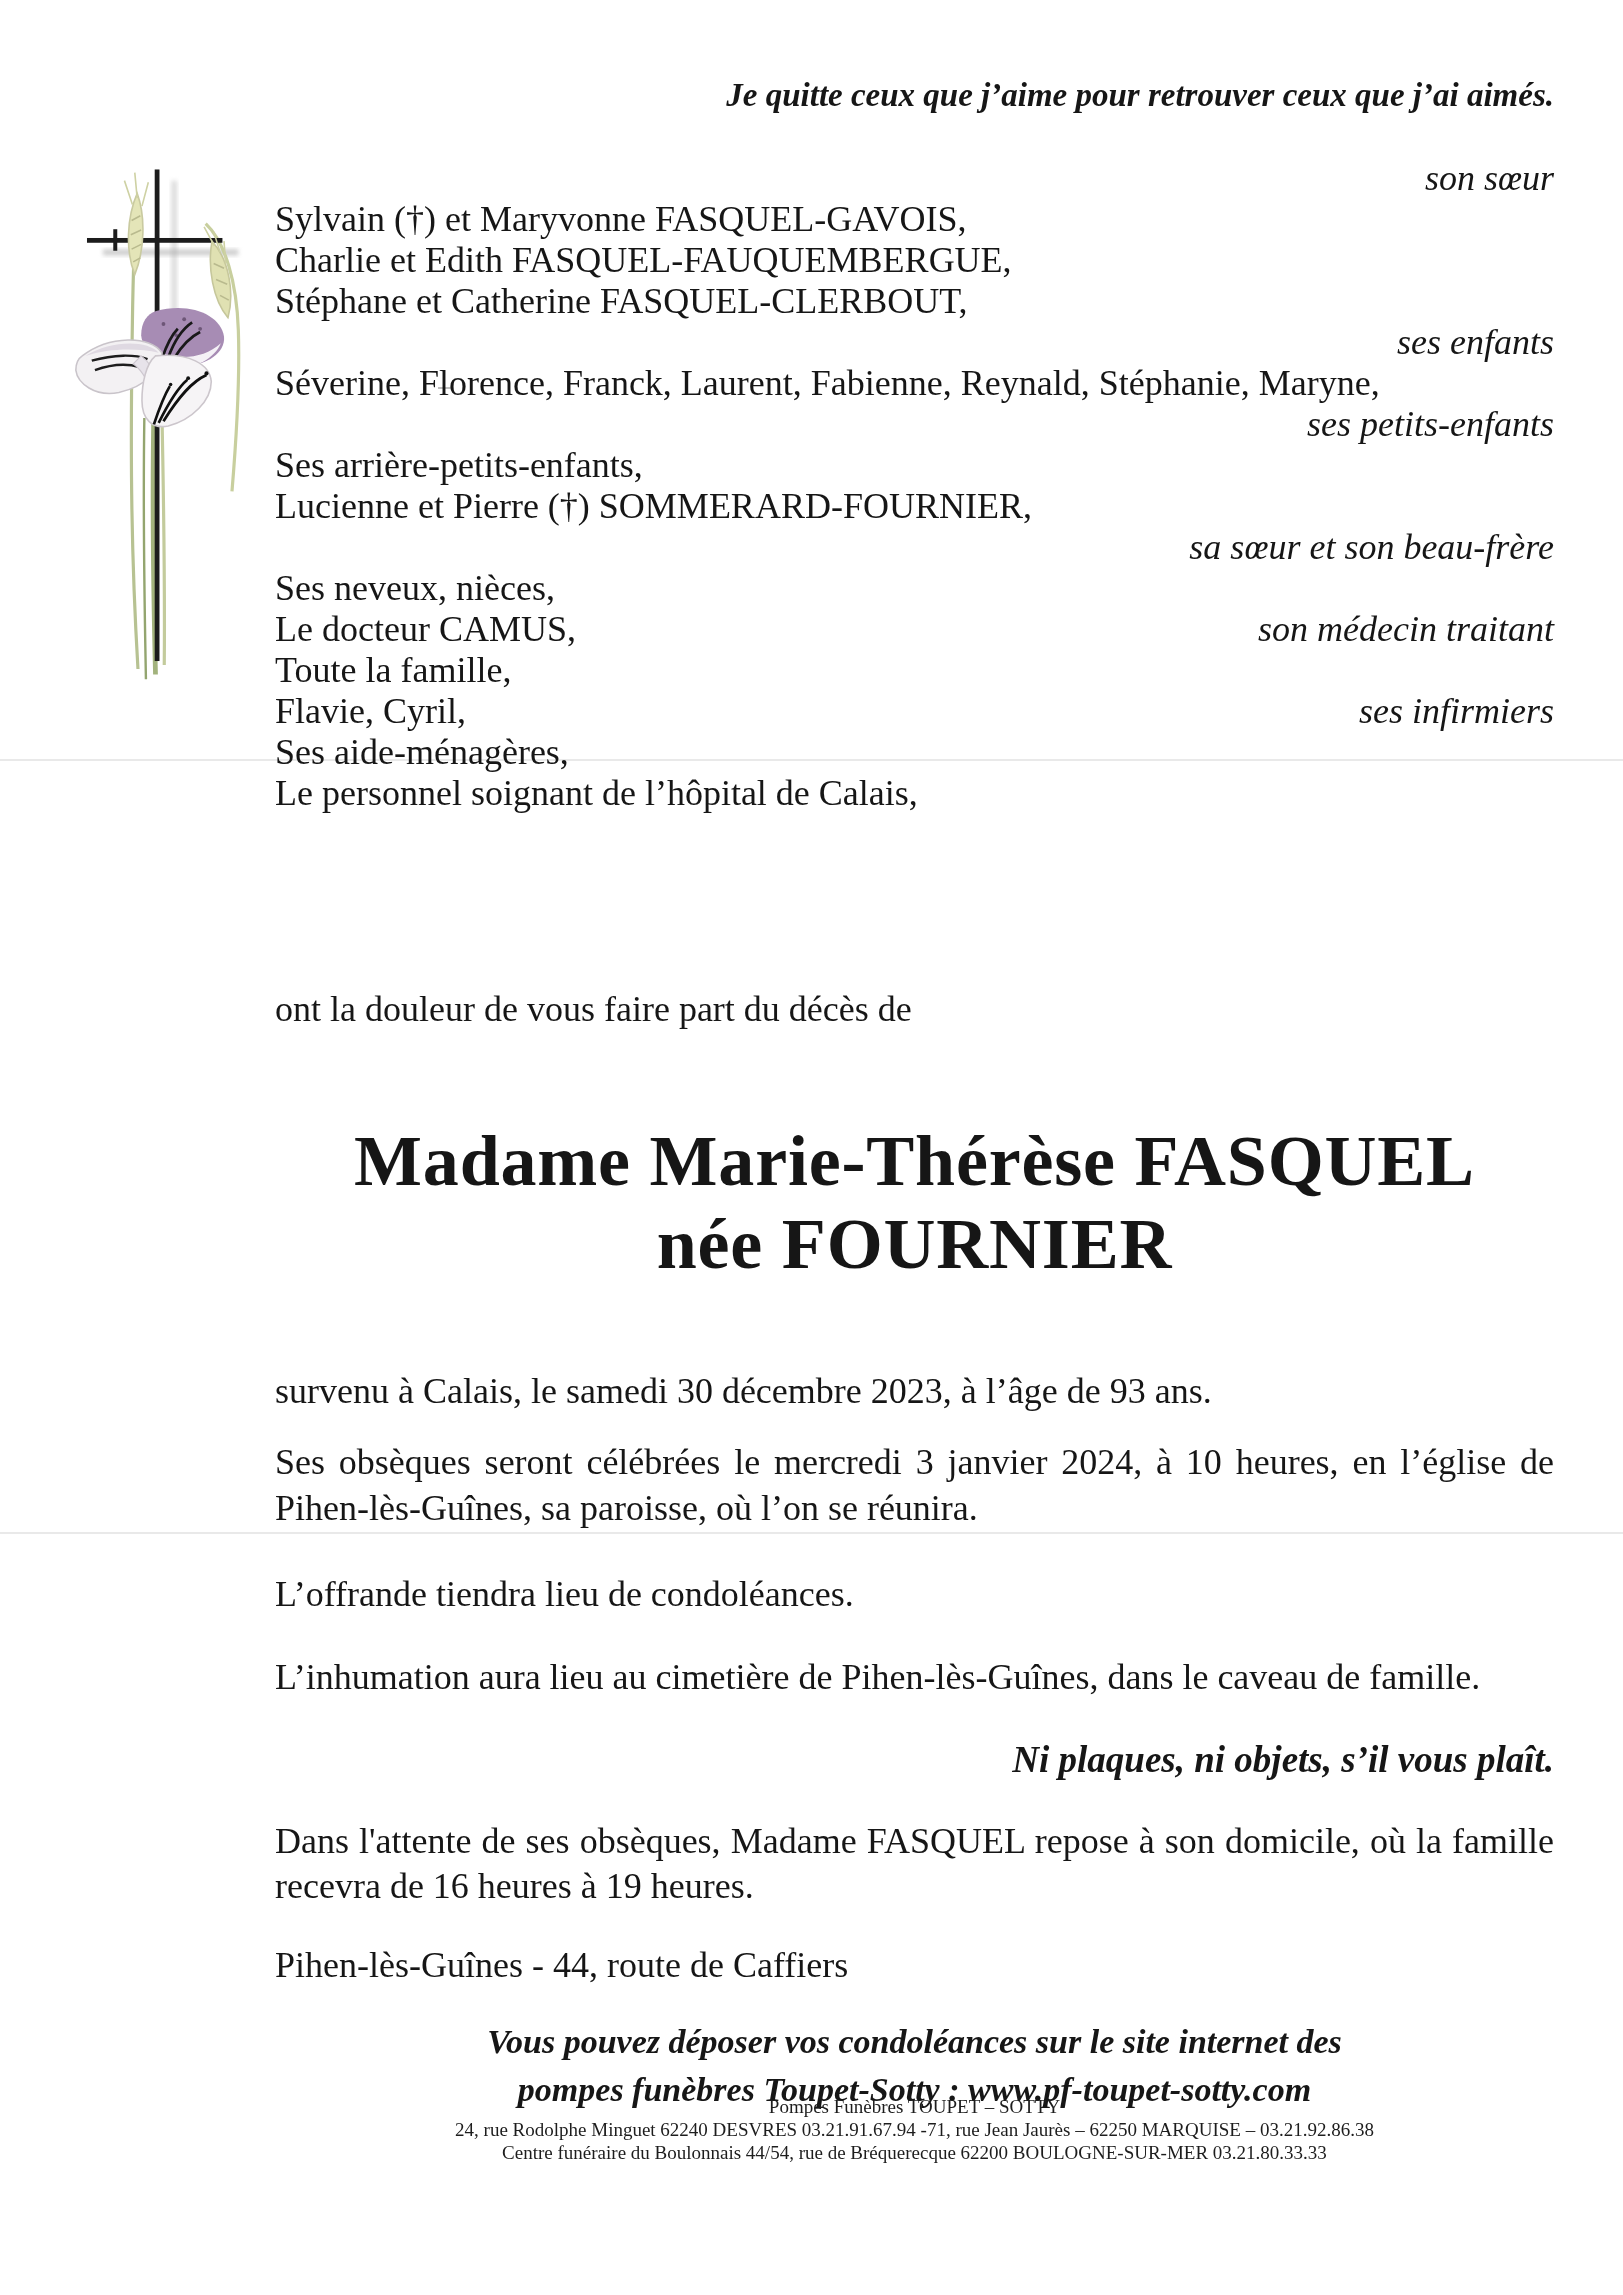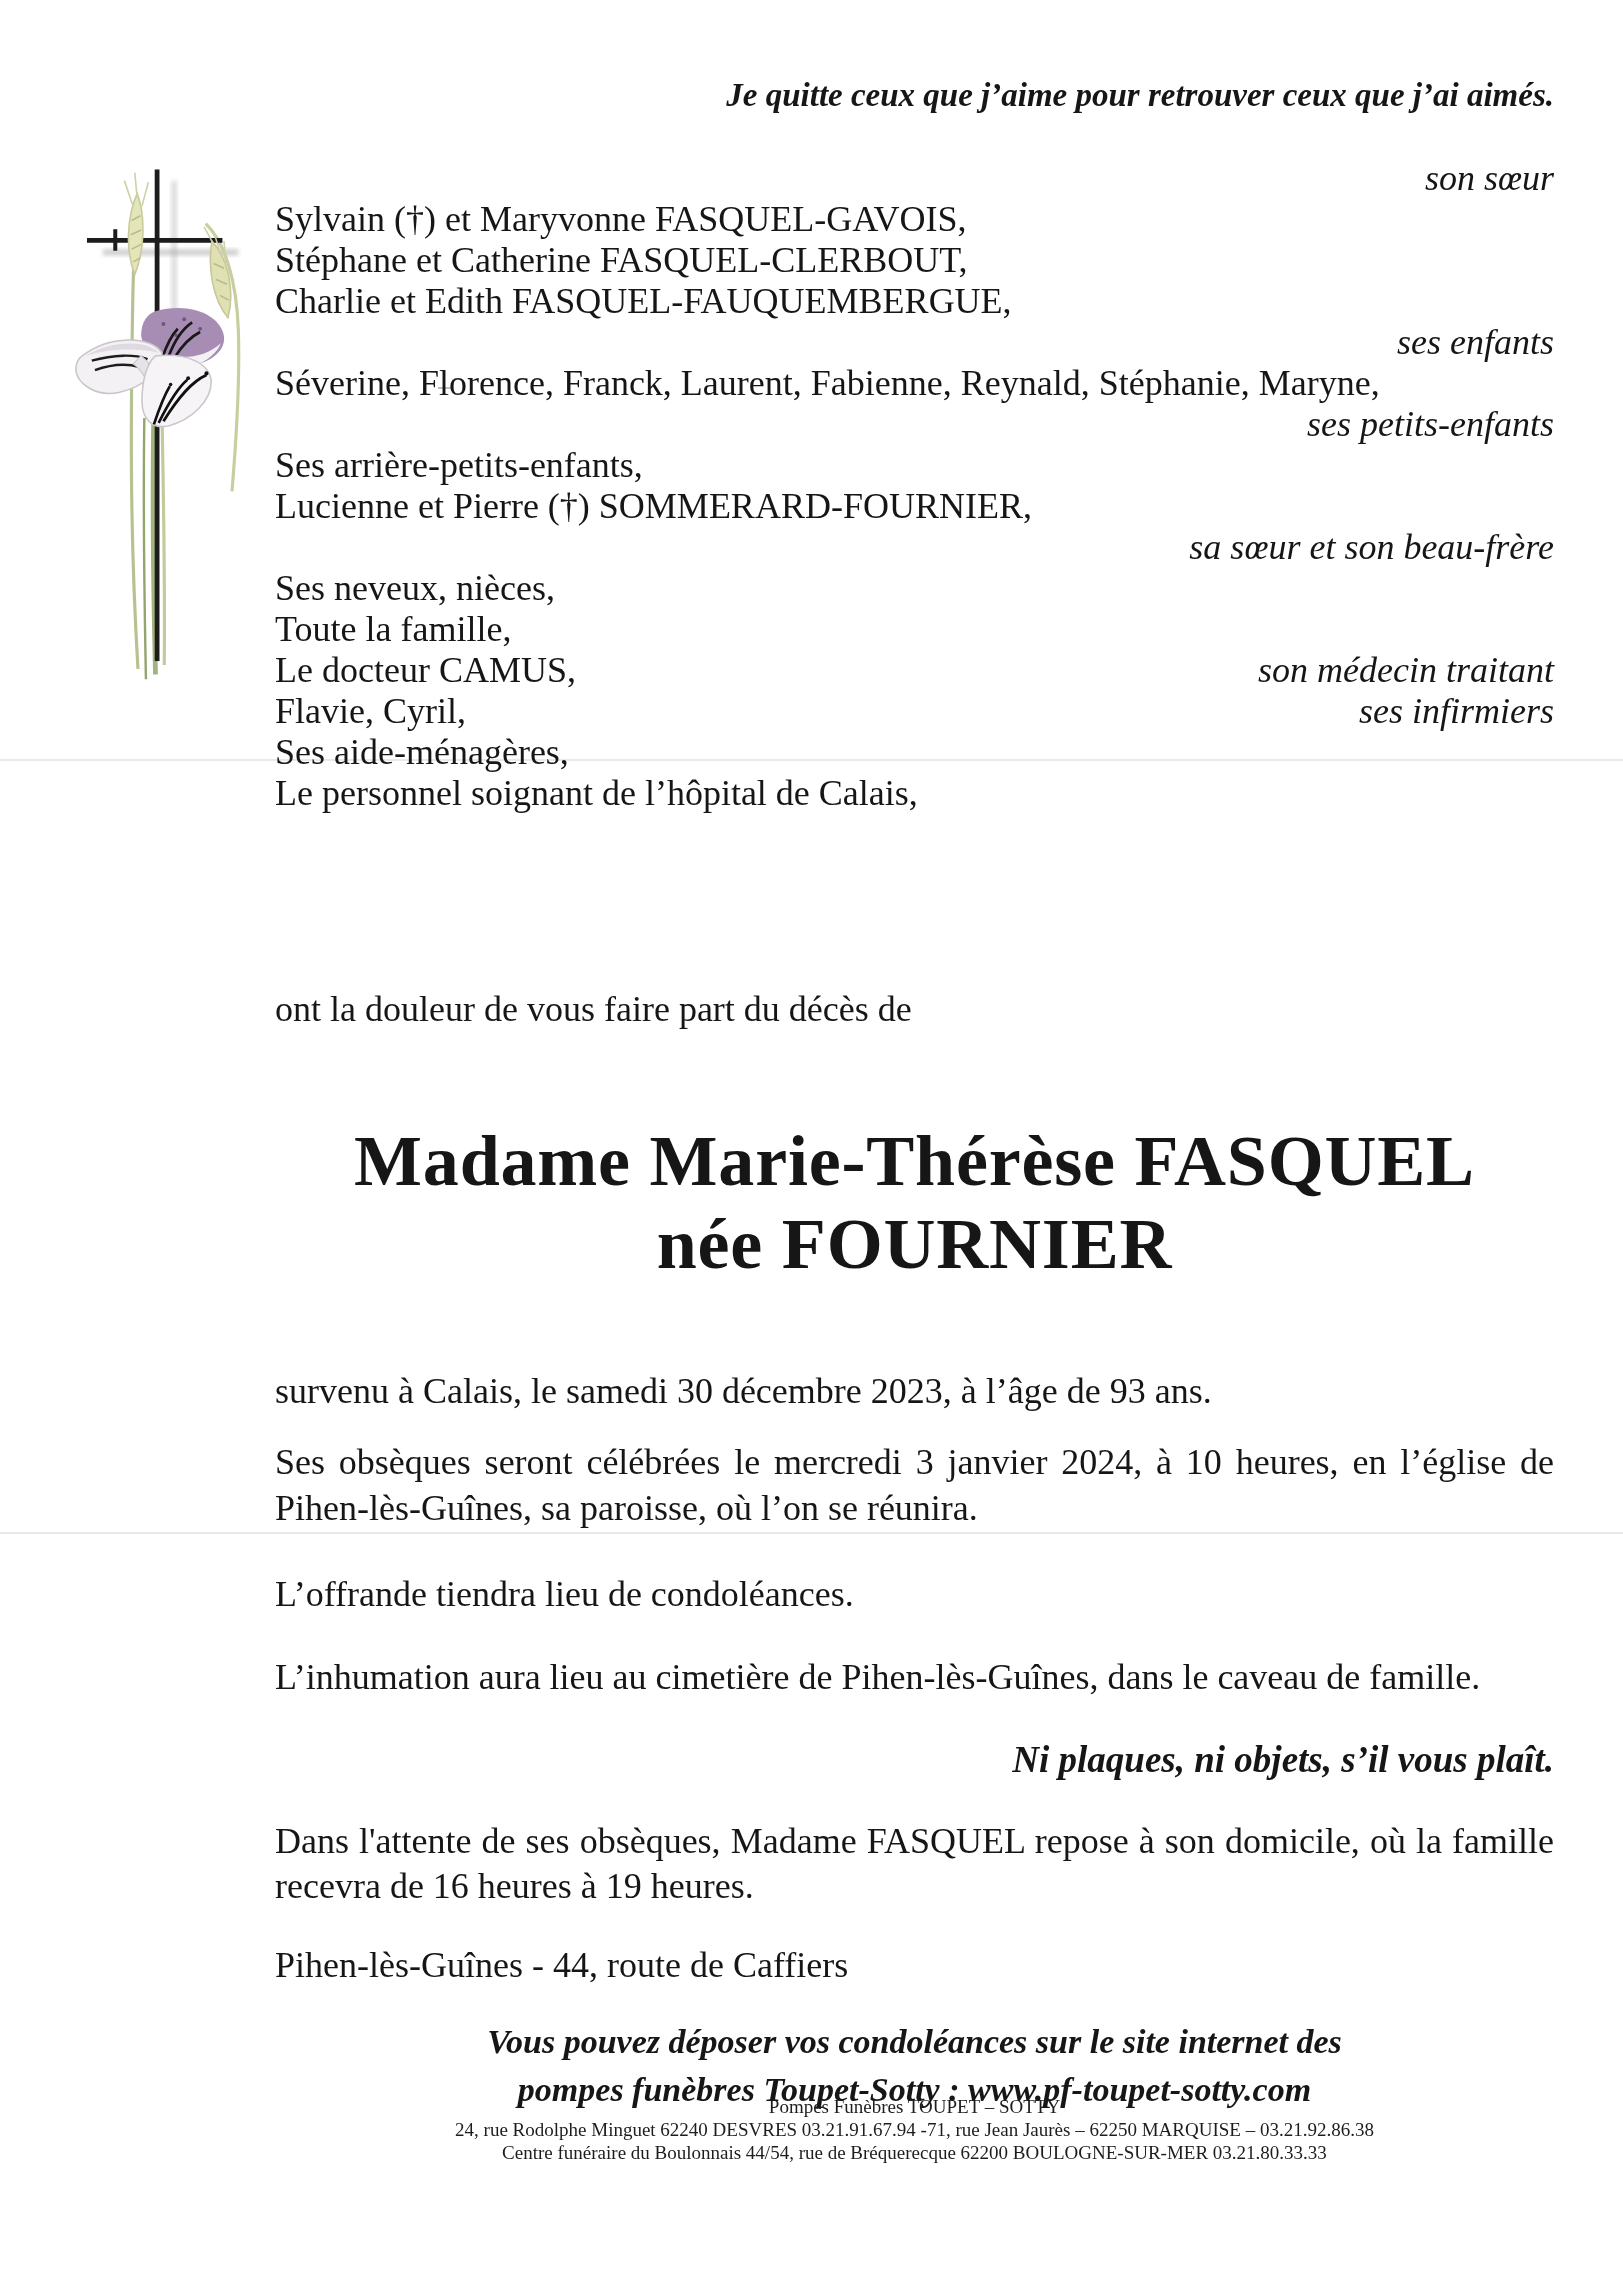--- a/index.html
+++ b/index.html
@@ -101,28 +101,28 @@
 <div class="abs col body-text" style="top:156px;">
   <div class="fam-row">
       <span class="fam-left"></span>
       <span class="fam-right">son sœur</span>
     </div>
   <div class="fam-row">
       <span class="fam-left">Sylvain (†) et Maryvonne FASQUEL-GAVOIS,</span>
       <span class="fam-right"></span>
     </div>
   <div class="fam-row">
+      <span class="fam-left">Charlie et Edith FASQUEL-FAUQUEMBERGUE,</span>
+      <span class="fam-right"></span>
+    </div>
+  <div class="fam-row">
       <span class="fam-left">Stéphane et Catherine FASQUEL-CLERBOUT,</span>
       <span class="fam-right"></span>
     </div>
   <div class="fam-row">
-      <span class="fam-left">Charlie et Edith FASQUEL-FAUQUEMBERGUE,</span>
-      <span class="fam-right"></span>
-    </div>
-  <div class="fam-row">
       <span class="fam-left"></span>
       <span class="fam-right">ses enfants</span>
     </div>
   <div class="fam-row">
       <span class="fam-left">Séverine, Florence, Franck, Laurent, Fabienne, Reynald, Stéphanie, Maryne,</span>
       <span class="fam-right"></span>
     </div>
   <div class="fam-row">
       <span class="fam-left"></span>
       <span class="fam-right">ses petits-enfants</span>
@@ -134,29 +134,29 @@
   <div class="fam-row">
       <span class="fam-left">Lucienne et Pierre (†) SOMMERARD-FOURNIER,</span>
       <span class="fam-right"></span>
     </div>
   <div class="fam-row">
       <span class="fam-left"></span>
       <span class="fam-right">sa sœur et son beau-frère</span>
     </div>
   <div class="fam-row">
       <span class="fam-left">Ses neveux, nièces,</span>
-      <span class="fam-right"></span>
-    </div>
-  <div class="fam-row">
-      <span class="fam-left">Toute la famille,</span>
       <span class="fam-right"></span>
     </div>
   <div class="fam-row">
       <span class="fam-left">Le docteur CAMUS,</span>
       <span class="fam-right">son médecin traitant</span>
+    </div>
+  <div class="fam-row">
+      <span class="fam-left">Toute la famille,</span>
+      <span class="fam-right"></span>
     </div>
   <div class="fam-row">
       <span class="fam-left">Flavie, Cyril,</span>
       <span class="fam-right">ses infirmiers</span>
     </div>
   <div class="fam-row">
       <span class="fam-left">Ses aide-ménagères,</span>
       <span class="fam-right"></span>
     </div>
   <div class="fam-row">

